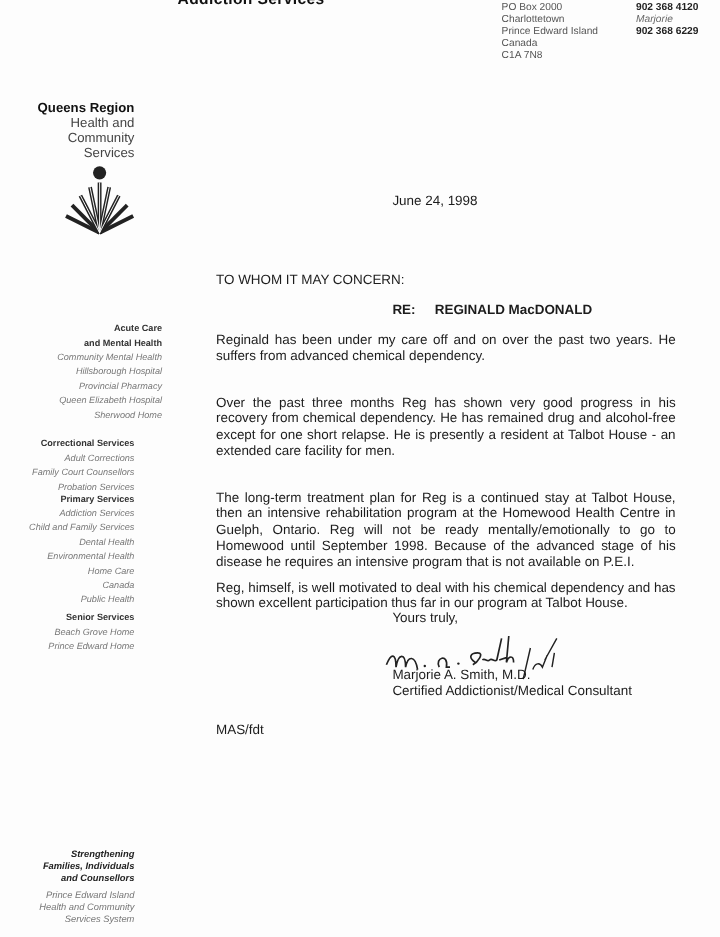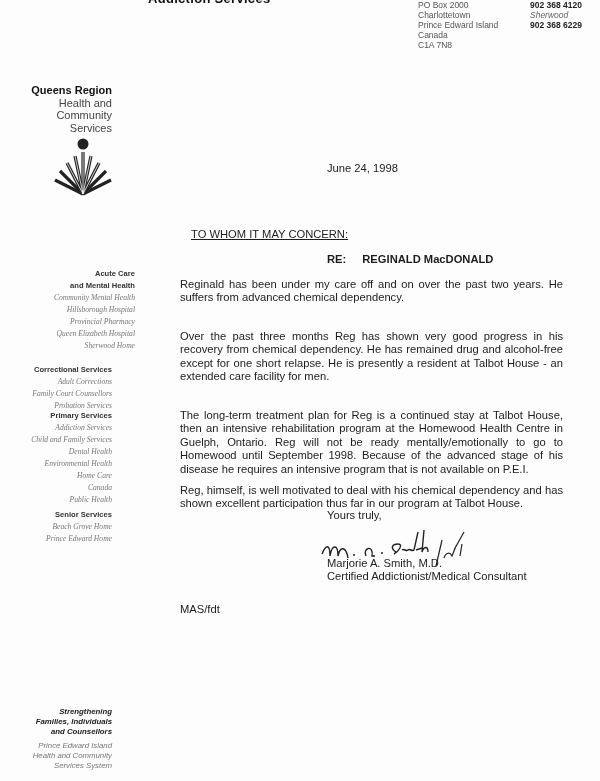--- a/index.html
+++ b/index.html
@@ -10,24 +10,24 @@
   .addr { left:418px; top:0px; font-size:8.5px; color:#555; line-height:10px; }
   .addr div { white-space:nowrap; }
   .phones { left:530px; top:0px; font-size:8.5px; line-height:10px; }
   .phones .b { font-weight:bold; color:#222; }
   .phones .i { font-style:italic; color:#666; }
   .logo-text { left:22px; top:84px; width:90px; text-align:right; font-size:11px; line-height:12.5px; color:#444; }
   .logo-text .bold { font-weight:bold; color:#111; }
   .logo-mark { left:52px; top:136px; width:62px; height:60px; }
   .sidebar { left:0; width:112px; text-align:right; font-size:7.6px; line-height:12px; color:#777; }
   .sidebar .h { font-weight:bold; color:#333; font-style:normal; }
-  .sidebar .it { font-style:italic;font-family:Liberation Serif, serif; }
+  .sidebar .it { font-style:italic; }
   .letter { font-size:11.2px; color:#1c1c1c; line-height:13.4px; }
   .date { left:327px; top:162px; }
-  .salut { left:191px; top:228px;text-decoration:underline; }
+  .salut { left:180px; top:228px; }
   .re { left:327px; top:253px; font-weight:bold; }
   .re .re-name { margin-left:16px; }
   .body-text { left:180px; width:383px; text-align:justify; }
   .p1 { top:278px; }
   .p2 { top:330px; }
   .p3 { top:409px; }
   .p4 { top:484px; }
   .closing { left:327px; top:509px; }
   .sig { left:318px; top:522px; width:200px; height:50px; }
   .signer { left:327px; top:557px; }
@@ -44,21 +44,21 @@
 <div class="abs addr">
   <div>PO Box 2000</div>
   <div>Charlottetown</div>
   <div>Prince Edward Island</div>
   <div>Canada</div>
   <div>C1A 7N8</div>
 </div>
 
 <div class="abs phones">
   <div class="b">902 368 4120</div>
-  <div class="i">Sherwood</div>
+  <div class="i">Marjorie</div>
   <div class="b">902 368 6229</div>
 </div>
 
 <div class="abs logo-text">
   <div class="bold">Queens Region</div>
   <div>Health and</div>
   <div>Community</div>
   <div>Services</div>
 </div>
 

